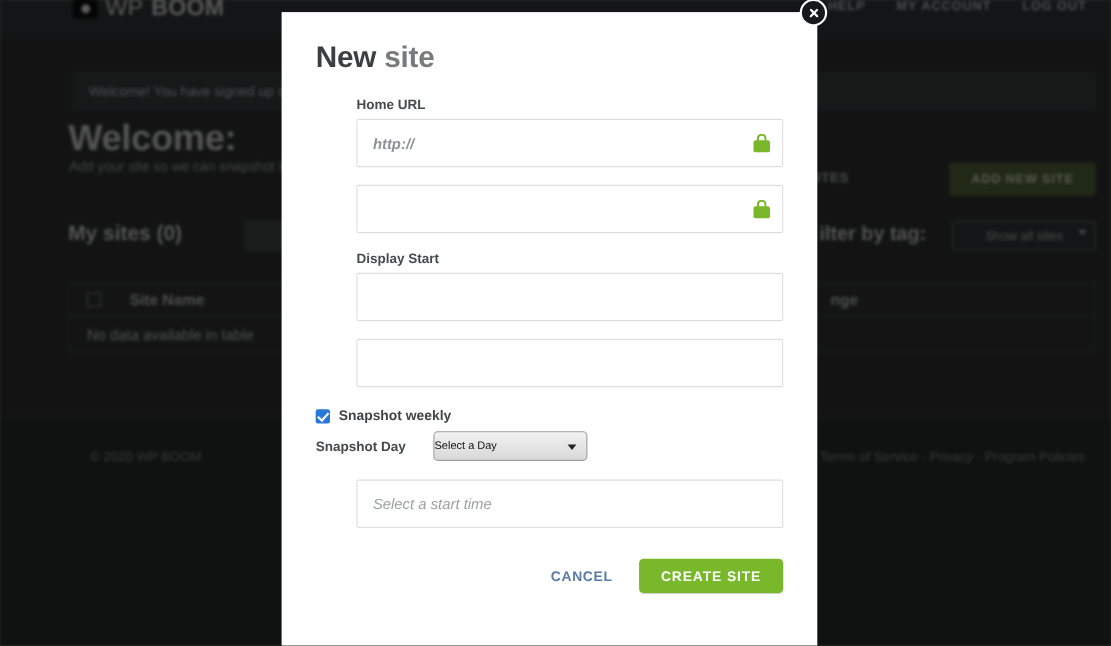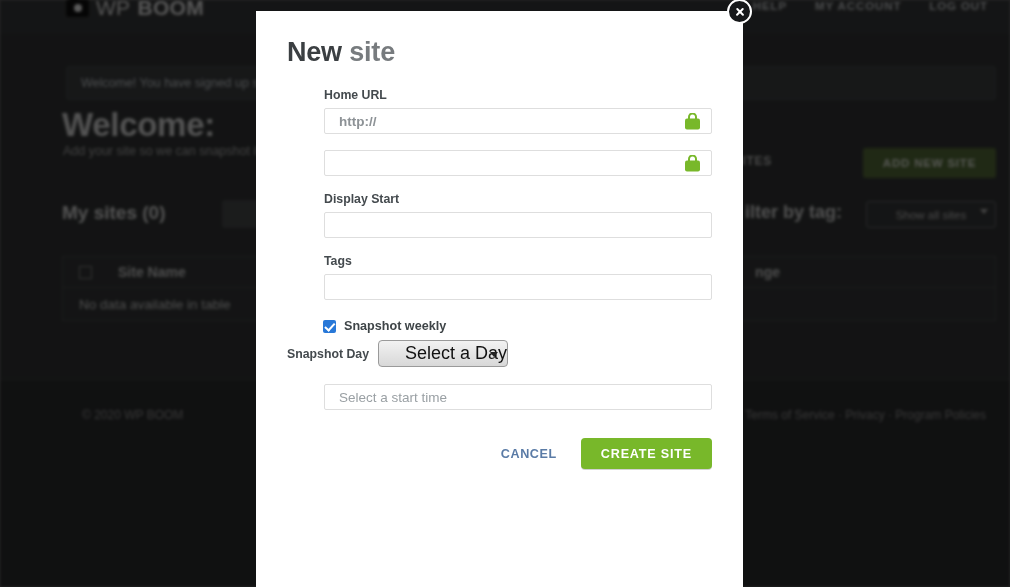--- a/index.html
+++ b/index.html
@@ -167,27 +167,28 @@
     letter-spacing: -.2px;
   }
   .modal-title b { color: #3b3f42; font-weight: 700; text-align: center; }
   .field { margin-bottom: 16px; padding-left: 37px; }
   .field-label {
     font-size: 12.3px; font-weight: 700; color: #444a4e;
     margin-bottom: 6px;
   }
   .input-box {
     position: relative;
-    height: 26px;
+    height: 44px;
     border: 1px solid #dedede;
     background: #fff;
     border-radius: 2px;
     box-sizing: border-box;
     display: flex; align-items: center;
     padding: 0 14px;
+    font-style: italic;
   }
   .input-ph {
     font-size: 13.5px; color: #8d9296; font-weight: 700;
   }
   .input-ph.light { font-weight: 400; color: #9aa0a4; }
   .lock {
     position: absolute; right: 11px; top: 50%;
     transform: translateY(-50%);
     width: 15px; height: 17px;
   }
@@ -199,44 +200,44 @@
   .lock-shackle {
     position: absolute; top: 0; left: 3.2px;
     width: 8.6px; height: 8px;
     border: 2.4px solid #78b82a;
     border-bottom: none;
     border-radius: 5px 5px 0 0;
     box-sizing: border-box;
   }
   .chk-row {
     display: flex; align-items: center; gap: 8px;
-    margin-top: 19px; margin-bottom: 7px; margin-left: 36px;
+    margin-top: 19px; margin-bottom: 7px;
   }
   .chk {
     width: 13px; height: 13px; border-radius: 2px;
     background: #2878d8; position: relative; flex: none;
   }
   .chk::after {
     content: ""; position: absolute;
     left: 3.6px; top: 1.4px;
     width: 4px; height: 7.5px;
     border: solid #fff; border-width: 0 2px 2px 0;
     transform: rotate(42deg);
   }
   .chk-label { font-size: 12.6px; font-weight: 700; color: #3f4548; }
-  .day-row { display: flex; align-items: center; gap: 9px; margin-bottom: 2px; }
+  .day-row { display: flex; align-items: center; gap: 25px; margin-bottom: 2px; }
   .day-label { font-size: 12.3px; font-weight: 700; color: #444a4e; }
   .day-select {
-    width: 130px; height: 27px;
+    width: 140px; height: 27px;
     border: 1px solid #9a9a9a;
     border-radius: 4px;
     background: linear-gradient(#f2f2f2, #d8d8d8);
-    font-size: 18px; color: #111;
+    font-size: 10px; color: #111;
     text-align: center;
-    display: flex; align-items: center; justify-content: flex-end;
+    display: flex; align-items: center; justify-content: flex-start;
     position: relative;
     box-sizing: border-box;
   }
   .day-select .sel-caret {
     position: absolute; right: 9px; top: 11px;
     border-left: 4px solid transparent;
     border-right: 4px solid transparent;
     border-top: 5px solid #222;
   }
   .footer-row {
@@ -370,21 +371,20 @@
       </div>
 
       <div class="field">
         <div class="field-label">Display Start</div>
         <div class="input-box">
           <span class="input-ph"></span>
         </div>
       </div>
 
       <div class="field">
-        <div class="field-label">Tags</div>
         <div class="input-box">
           <span class="input-ph"></span>
         </div>
       </div>
 
       <div class="chk-row">
         <span class="chk"></span>
         <span class="chk-label">Snapshot weekly</span>
       </div>
 

